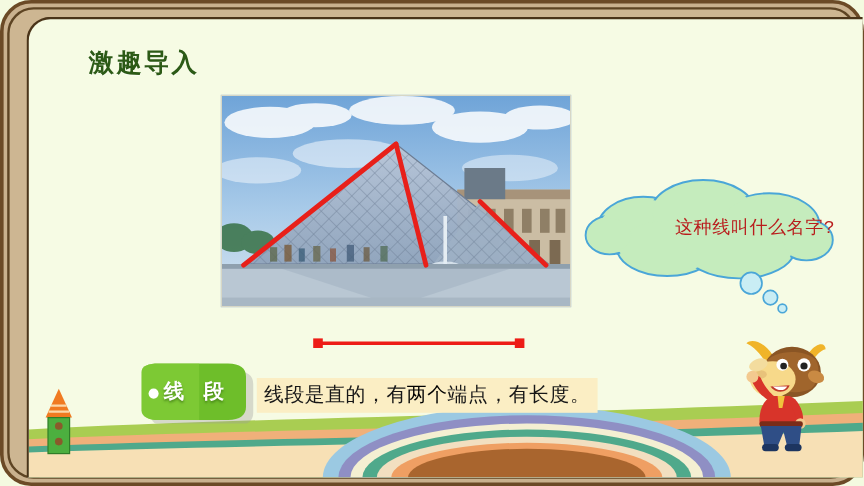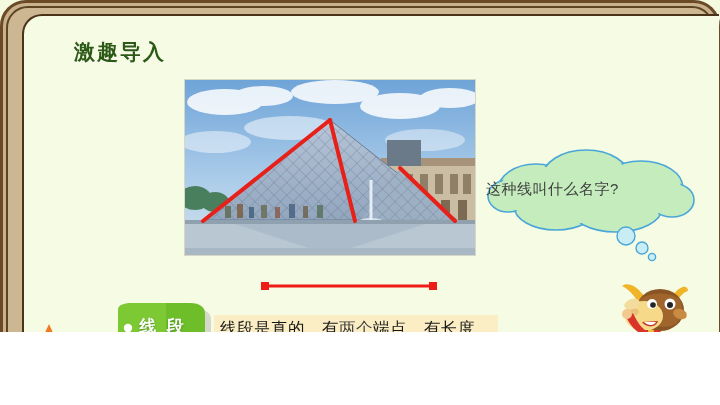--- a/index.html
+++ b/index.html
@@ -3,24 +3,24 @@
 <meta charset="utf-8">
 <style>
   html, body {
     margin: 0;
     padding: 0;
     background: #ffffff;
   }
   #slide {
     position: relative;
     width: 720px;
-    height: 332px;
+    height: 405px;
     overflow: hidden;
     background: #f4fae0;
-    font-family: Liberation Sans, sans-serif;
+    font-family: Liberation Mono, monospace;
   }
 
   
   .frame-outer {
     position: absolute;
     left: 0; top: 0;
     width: 720px; height: 405px;
     box-sizing: border-box;
     border: 3px solid #6b4a26;
     border-radius: 26px;
@@ -103,23 +103,23 @@
     top: 128px;
     width: 226px;
     height: 120px;
     z-index: 9;
   }
   .bubble-text {
     position: absolute;
     left: 0;
     top: 36px;
     width: 210px;
-    text-align: left;
+    text-align: right;
     font-size: 15px;
-    color: #404040;
+    color: #b91c1c;
     font-weight: 500;
     letter-spacing: .5px;
     z-index: 3;
   }
 
   
   .segment {
     position: absolute;
     left: 236px;
     top: 262px;
@@ -161,21 +161,21 @@
     left: 190px;
     top: 299px;
     z-index: 9;
     background: #fbeec4;
     padding: 3px 6px 4px 6px;
     font-size: 16.5px;
     color: #171717;
     letter-spacing: .5px;
     white-space: nowrap;
   }
-  .statement .hl { color: #404040; }
+  .statement .hl { color: #000000; }
 
   
   .mascot {
     position: absolute;
     left: 584px;
     top: 262px;
     width: 82px;
     height: 100px;
     z-index: 10;
   }

